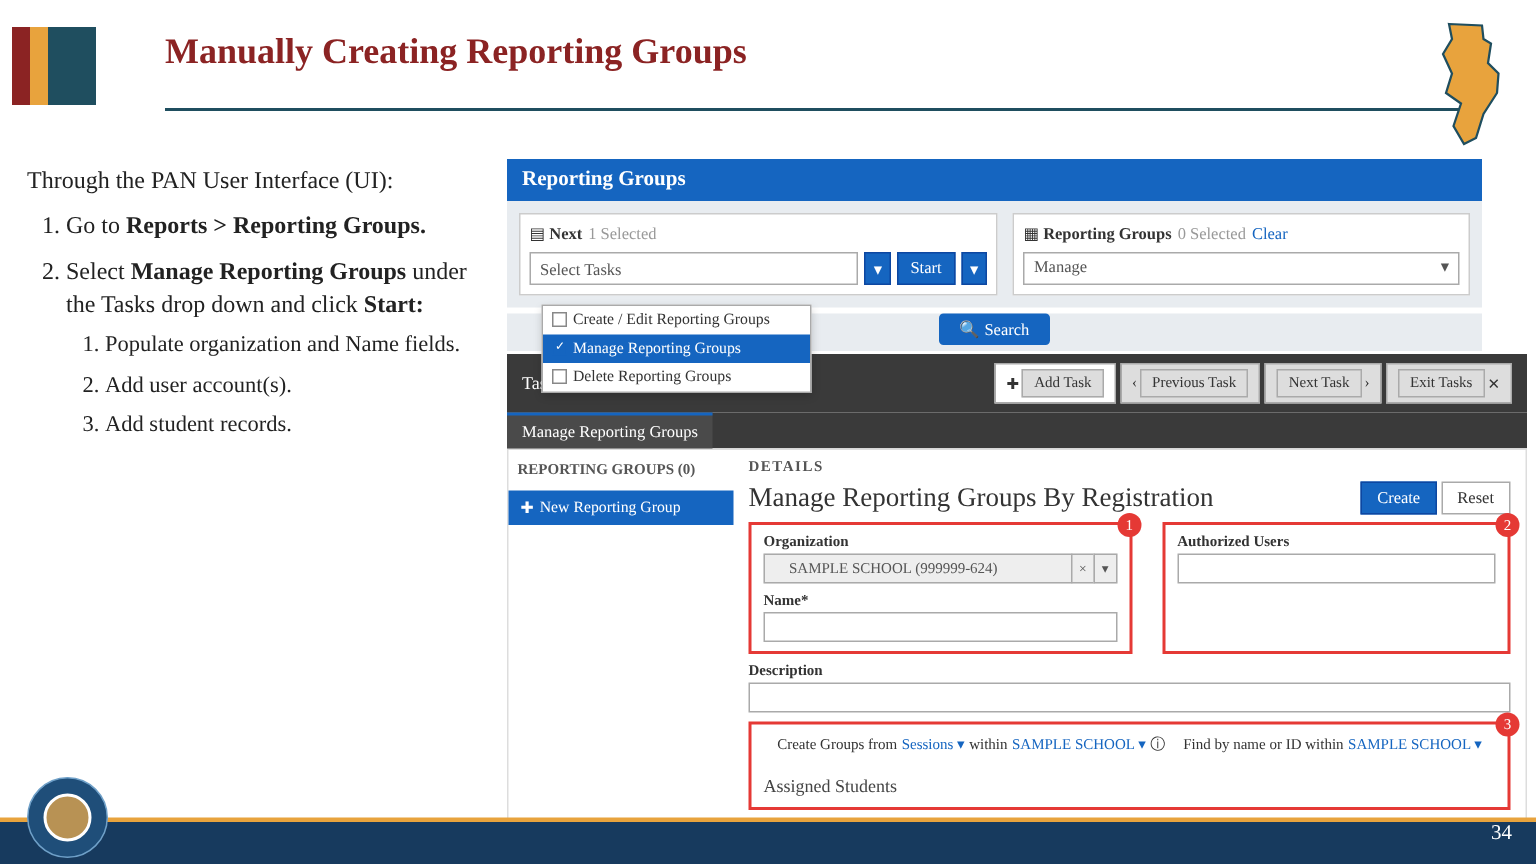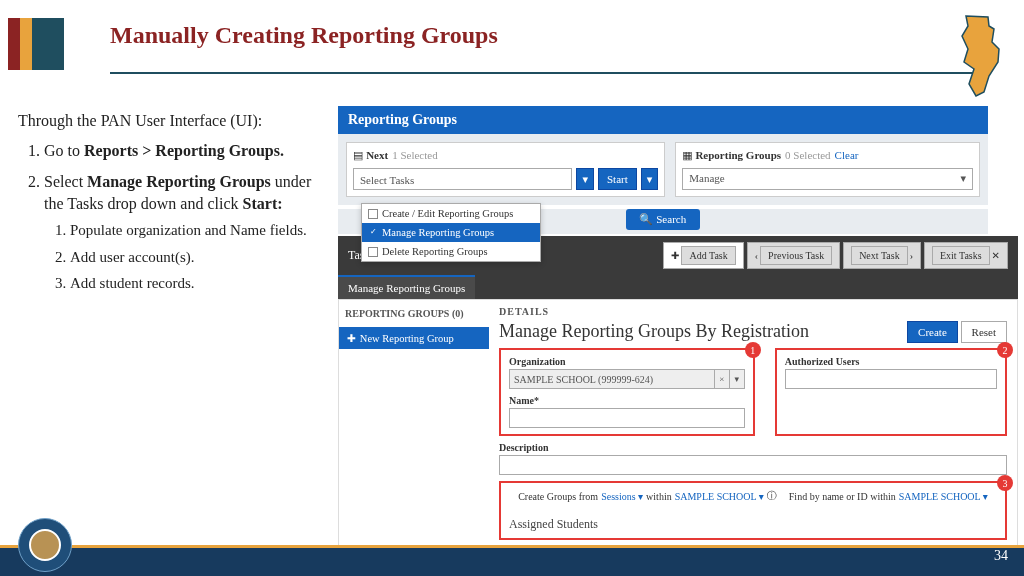--- a/index.html
+++ b/index.html
@@ -25,21 +25,21 @@
 .panel{background:#fff;border:1px solid #ccc;flex:1;padding:6px;position:relative}
 .phead{font-size:11px;margin-bottom:6px}
 .phead .sel{color:#999;margin-left:4px}
 .phead .clr{color:#1565C0;margin-left:4px}
 .select-tasks{display:flex;align-items:flex-end;gap:4px}
 .st-input{flex:1;height:22px;border:1px solid #aaa;background:#fff;padding:0 6px;color:#555;line-height:22px}
 .st-drop,.start-btn,.start-drop{height:22px;background:#1565C0;color:#fff;border:1px solid #0D47A1;display:flex;align-items:center;justify-content:center;font-size:11px;padding:0 8px}
 .st-drop,.start-drop{padding:0 5px}
 .manage-input{width:100%;height:22px;border:1px solid #aaa;background:#fff;padding:0 6px;color:#555;line-height:22px;display:flex;justify-content:space-between;align-items:flex-end}
 .dropdown{position:absolute;top:60px;left:14px;width:180px;background:#fff;border:1px solid #aaa;box-shadow:0 2px 6px rgba(0,0,0,0.2);z-index:5}
-.dropdown div{padding:4px 6px;font-size:10.5px;display:flex;align-items:center;gap:4px}
+.dropdown div{padding:4px 6px;font-size:10.5px;display:flex;align-items:flex-start;gap:4px}
 .dropdown .checked{background:#1565C0;color:#fff}
 .searchbtn{background:#1565C0;color:#fff;padding:4px 14px;border-radius:3px;font-size:11px;margin:4px auto 0;display:table}
 .shot2{top:236px;width:680px}
 .dark{background:#3a3a3a;color:#fff;padding:6px 10px;display:flex;justify-content:space-between;align-items:center;font-size:12px}
 .dark-btns{display:flex;gap:3px}
 .dark-btns span{background:#ddd;color:#333;padding:3px 7px;font-size:10px;border:1px solid #aaa;display:flex;align-items:center;gap:2px}
 .dark-btns .add{background:#fff}
 .tab{background:#4a4a4a;color:#fff;display:inline-block;padding:5px 10px;font-size:11px;border-top:2px solid #1565C0}
 .detail-area{display:flex;background:#fff;border:1px solid #ddd}
 .da-left{width:150px}
@@ -52,21 +52,21 @@
 .cr-btns span{padding:4px 10px;font-size:11px;border:1px solid #aaa}
 .cr-btns .create{background:#1565C0;color:#fff;border-color:#0D47A1}
 .callout{border:2px solid #E53935;padding:6px 8px;margin-top:6px;position:relative;font-size:10.5px;color:#444}
 .callout .badge{position:absolute;top:-8px;right:-8px;width:16px;height:16px;border-radius:50%;background:#E53935;color:#fff;font-size:10px;display:flex;align-items:center;justify-content:center}
 .flexrow{display:flex;gap:20px}
 .flexrow>div{flex:1}
 .flexrow .au{flex:0.9}
 .fld{font-size:10px;color:#333}
 .fld input,.fld .fake{width:100%;height:20px;border:1px solid #aaa;background:#fff;margin-top:2px}
 .sample{display:flex;align-items:center;margin-top:2px}
-.sample .v{flex:1;height:20px;border:1px solid #aaa;background:#eee;padding:0 4px;line-height:20px;color:#555;font-size:10px}
+.sample .v{flex:1;height:20px;border:1px solid #aaa;background:#eee;padding:0 16px;line-height:20px;color:#555;font-size:10px}
 .sample .x,.sample .d{width:16px;height:20px;border:1px solid #aaa;background:#eee;display:flex;align-items:center;justify-content:center;font-size:9px;color:#555;margin-left:-1px}
 .call3{display:flex;justify-content:center;align-items:center;gap:12px}
 .call3 .part{display:flex;align-items:center;gap:3px;font-size:10px;color:#333;flex-wrap:wrap}
 .call3 .lk{color:#1565C0}
 .asg{font-size:12px;color:#444;margin-top:8px;padding-top:6px}
 .footer{position:absolute;bottom:0;left:0;width:100%;height:28px;background:#173A5E;color:#fff;display:flex;align-items:flex-start;justify-content:flex-end;padding:0 16px;font-size:14px;font-family:Arial;z-index:2}
 .footer::before{content:"";position:absolute;top:-3px;left:0;width:100%;height:3px;background:#E8A33D}
 .seal{position:absolute;bottom:4px;left:18px;width:54px;height:54px;z-index:3}
 .seal-outer{width:54px;height:54px;border-radius:50%;background:#1F4E79;display:flex;align-items:center;justify-content:center;border:1px solid #6FA0C8}
 .seal-inner{width:32px;height:32px;border-radius:50%;background:#B89254;border:2px solid #fff}

